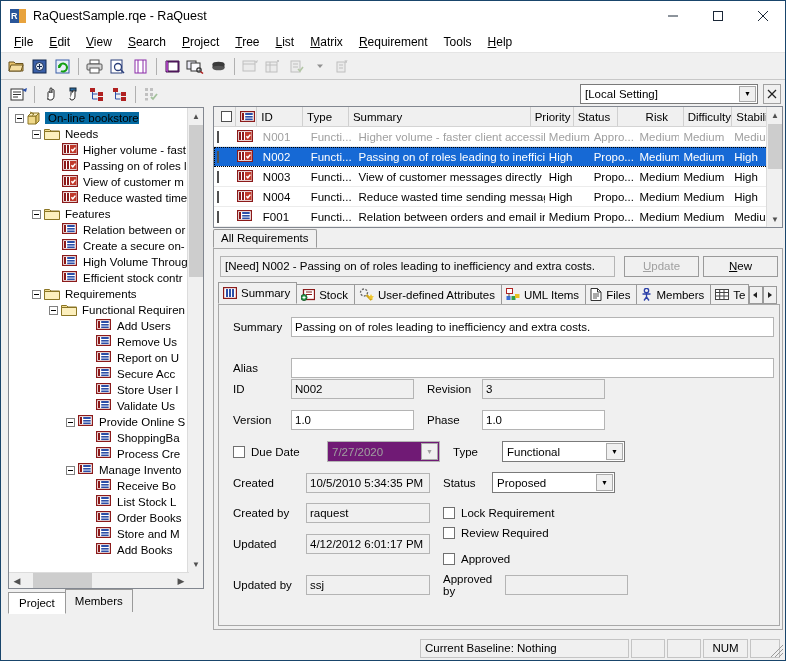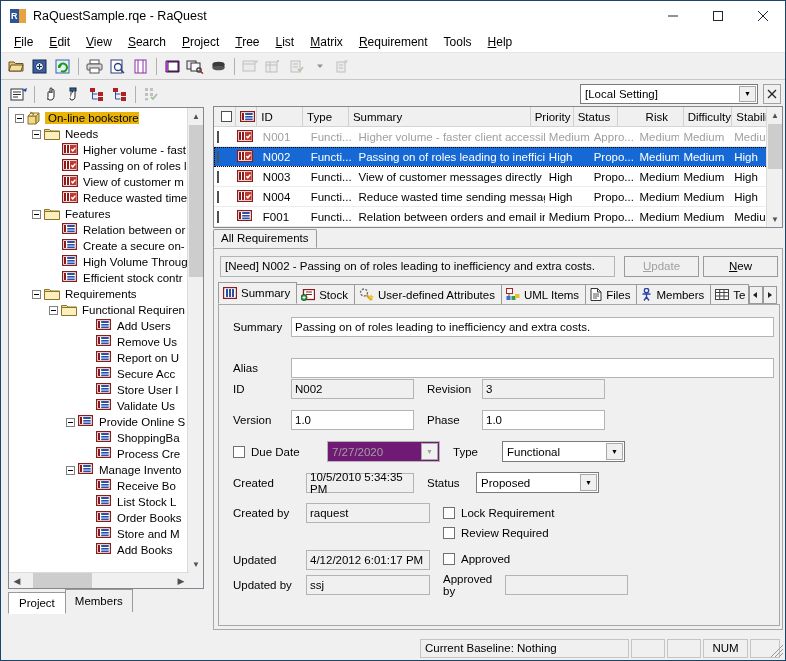--- a/index.html
+++ b/index.html
@@ -163,21 +163,21 @@
     padding-top: 2px;
   }
   .tnode {
     height: 16px;
     display: flex; align-items: center;
     white-space: nowrap;
     font-size: 11.5px;
     color: #000;
   }
   .tnode .lbl { padding-left: 3px; }
-  .tnode.sel .lbl { background: #eab308; }
+  .tnode.sel .lbl { background: #0369a1; }
   .expander {
     width: 9px; height: 9px;
     border: 1px solid #808080;
     background: #fff;
     position: relative;
     flex: none;
     margin-right: 3px;
   }
   .expander::before {
     content: ""; position: absolute;
@@ -1322,42 +1322,42 @@
             </div>
             <div class="flabel" style="width:62px; padding-left:13px;">Type</div>
             <div class="fcombo" style="width:123px;">
               <span>Functional</span>
               <span class="arrow">▼</span>
             </div>
           </div>
 
           <div class="frow" style="left:14px; top:167px;">
             <div class="flabel" style="width:73px;">Created</div>
-            <div class="fin ro" style="width:108px;">10/5/2010 5:34:35 PM</div>
+            <div class="fin ro" style="width:124px;">10/5/2010 5:34:35 PM</div>
             <div class="flabel" style="width:62px; padding-left:13px;">Status</div>
             <div class="fcombo" style="width:123px;">
               <span>Proposed</span>
               <span class="arrow">▼</span>
             </div>
           </div>
 
           <div class="frow" style="left:14px; top:198px;">
             <div class="flabel" style="width:73px;">Created by</div>
             <div class="fin ro" style="width:124px;">raquest</div>
             <div style="width:13px;"></div>
             <div class="fcheck"></div>
             <div class="flabel">Lock Requirement</div>
           </div>
 
           <div class="frow" style="left:224px; top:222px;">
             <div class="fcheck"></div>
             <div class="flabel">Review Required</div>
           </div>
 
-          <div class="frow" style="left:14px; top:245px;">
+          <div class="frow" style="left:14px; top:229px;">
             <div class="flabel" style="width:73px;">Updated</div>
             <div class="fin ro" style="width:124px;">4/12/2012 6:01:17 PM</div>
           </div>
 
           <div class="frow" style="left:224px; top:248px;">
             <div class="fcheck"></div>
             <div class="flabel">Approved</div>
           </div>
 
           <div class="frow" style="left:14px; top:268px;">

